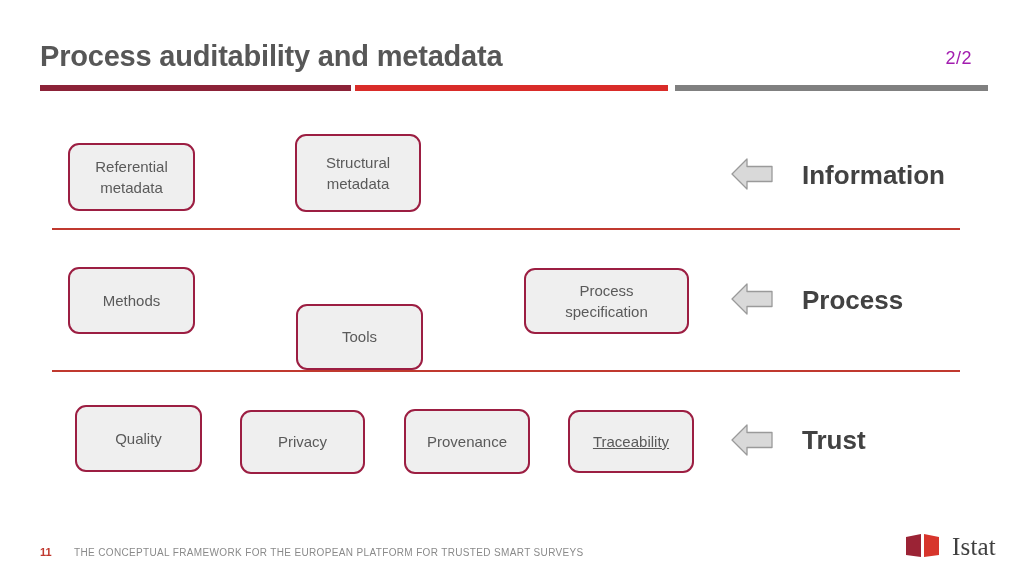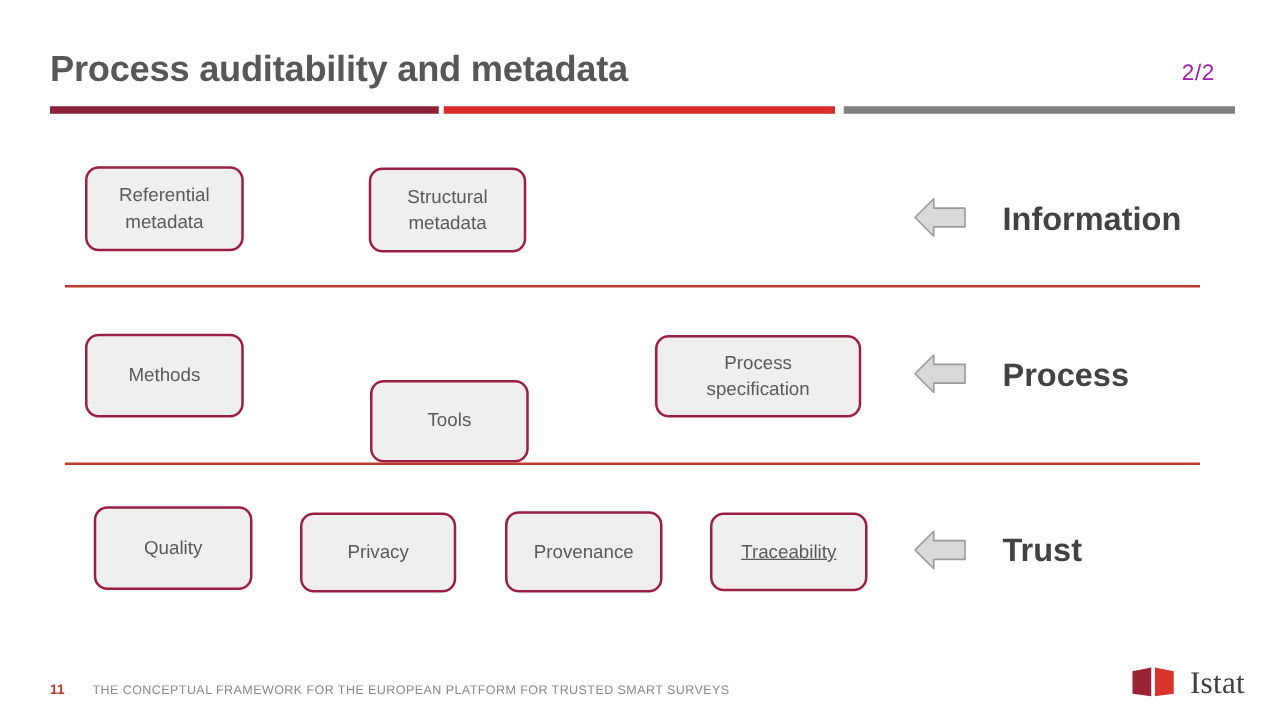--- a/index.html
+++ b/index.html
@@ -132,25 +132,25 @@
 
 <div class="slide">
 
   <div class="slide-title">Process auditability and metadata</div>
   <div class="slide-counter">2/2</div>
 
   <div class="rule rule-dark"></div>
   <div class="rule rule-red"></div>
   <div class="rule rule-grey"></div>
 
-  <div class="node" style="left:68px; top:133px; width:127px; height:68px;">
+  <div class="node" style="left:68px; top:143px; width:127px; height:68px;">
     <span style="white-space:pre-line;">Referential
 metadata</span>
   </div>
-  <div class="node" style="left:295px; top:134px; width:126px; height:68px;">
+  <div class="node" style="left:295px; top:134px; width:126px; height:78px;">
     <span style="white-space:pre-line;">Structural
 metadata</span>
   </div>
 
   <div class="arrow-wrap" style="left:730px; top:154px;">
     <svg viewBox="0 0 44 40" xmlns="http://www.w3.org/2000/svg" aria-hidden="true">
       <polygon points="2,20 17,5 17,12.5 42,12.5 42,27.5 17,27.5 17,35" fill="#d9d9d9" stroke="#9a9a9a" stroke-width="1.3" stroke-linejoin="round"></polygon>
     </svg>
   </div>
   <div class="band-label" style="left:802px; top:160px;">Information</div>

